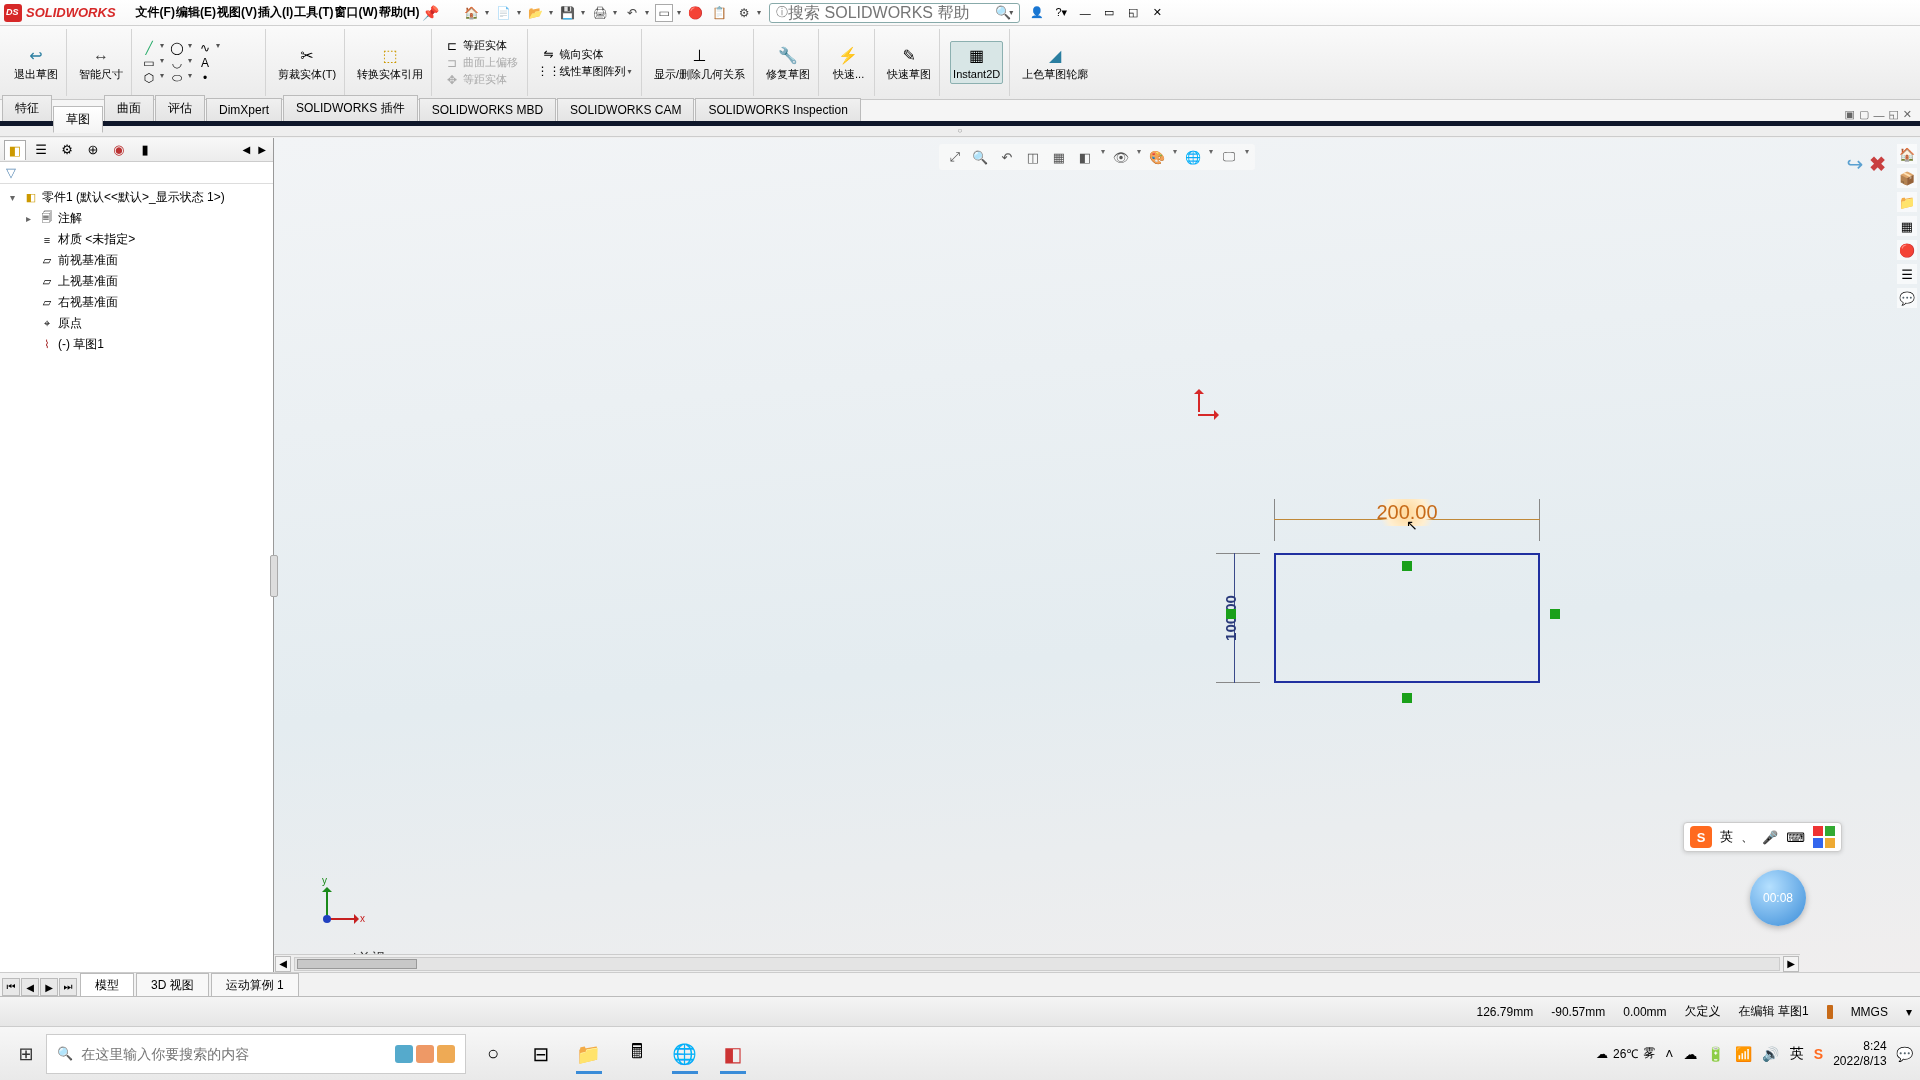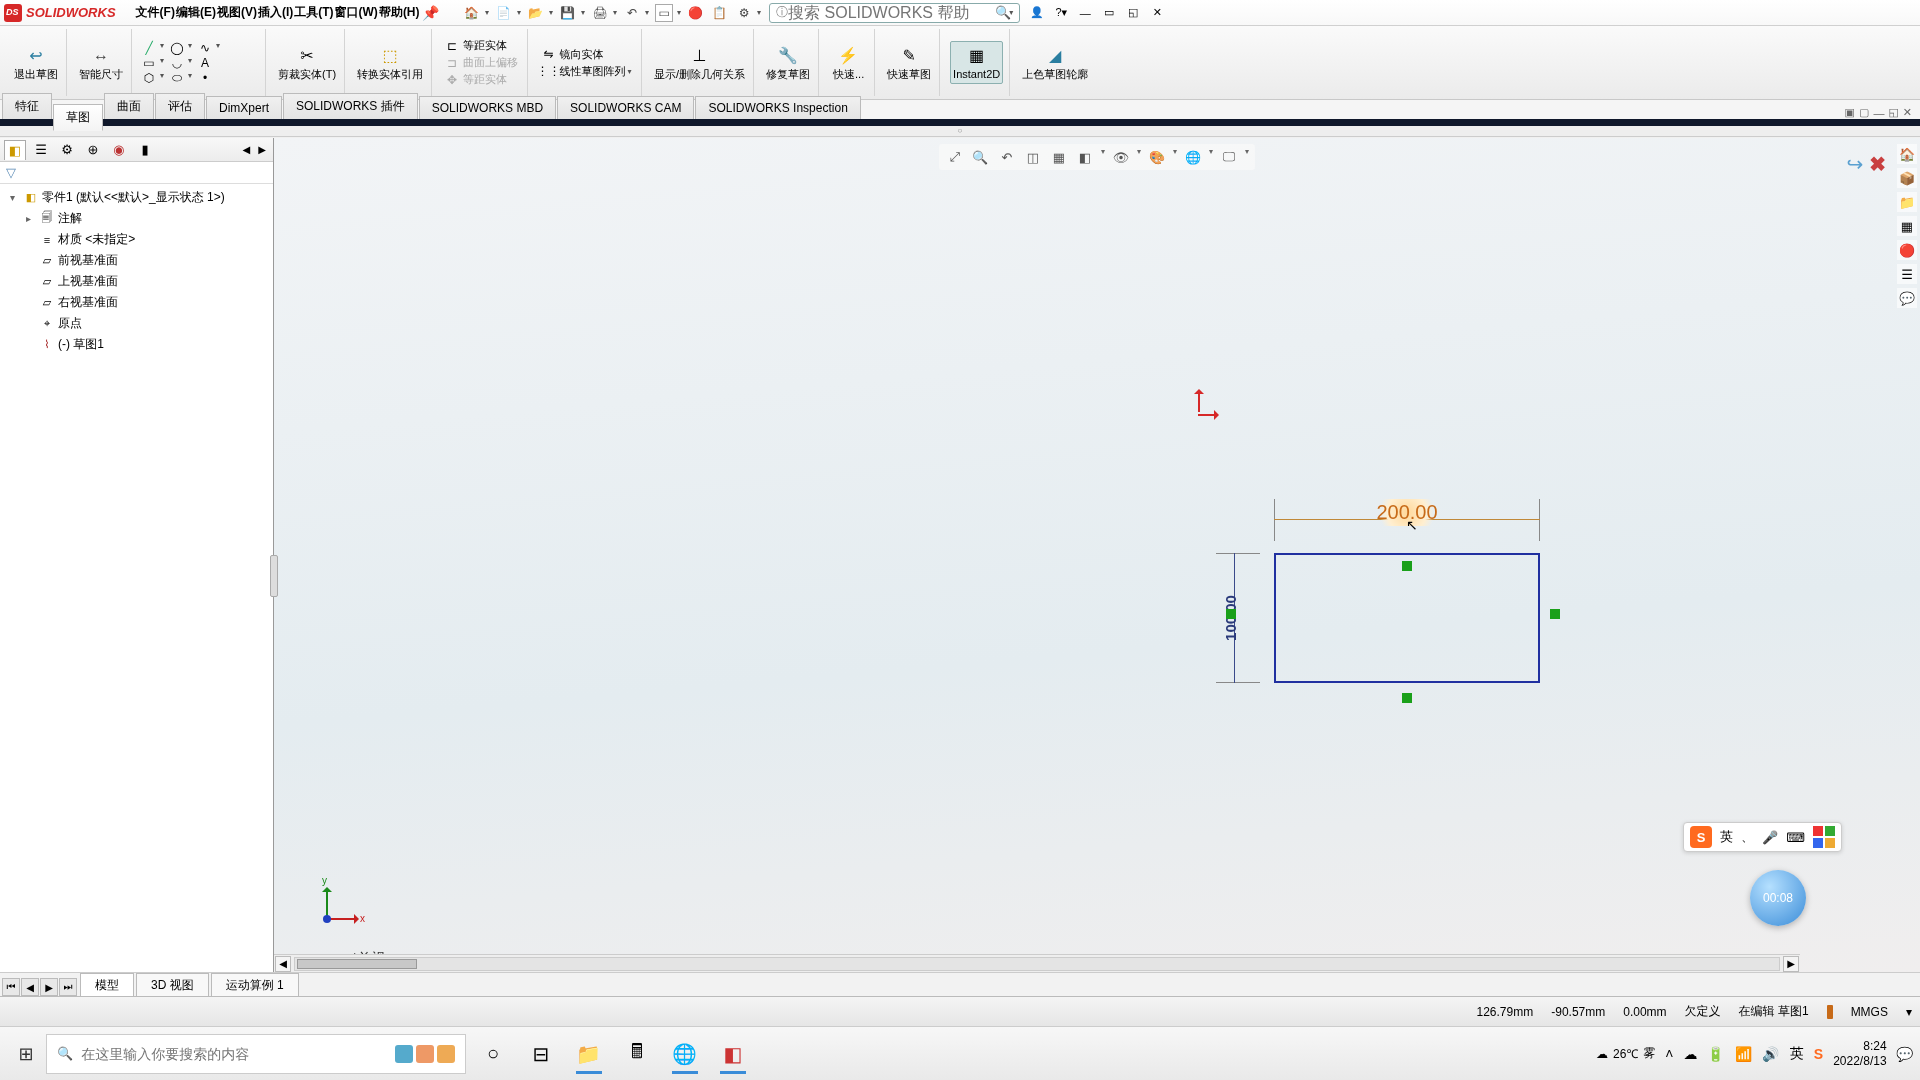--- a/index.html
+++ b/index.html
@@ -32,21 +32,21 @@
 .rbtn { display: flex; flex-direction: column; align-items: center; gap: 2px; cursor: pointer; padding: 2px; }
 .rbtn.small { flex-direction: row; gap: 4px; padding: 1px 3px; }
 .rbtn.active { background: #d8e6e6; border: 1px solid #8cb0b0; border-radius: 2px; }
 .ricon { width: 22px; height: 22px; display: flex; align-items: center; justify-content: center; font-size: 16px; }
 .ricon-sm { width: 14px; height: 14px; display: flex; align-items: center; justify-content: center; font-size: 12px; }
 .rbtn span.lbl { text-align: center; line-height: 1.1; }
 .rcol { display: flex; flex-direction: column; gap: 1px; }
 .dim { color: #aaa; }
 
 
-.cmdtabs { height: 26px; background: #f5f5f5; border-bottom: 7px solid #0f172a; display: flex; align-items: flex-end; font-size: 12px; padding-left: 2px; }
+.cmdtabs { height: 26px; background: #f5f5f5; border-bottom: 5px solid #0f172a; display: flex; align-items: flex-end; font-size: 12px; padding-left: 2px; }
 .ctab { padding: 4px 12px; border: 1px solid #bbb; border-bottom: none; background: linear-gradient(#f0f0f0,#e4e4e4); margin-right: 1px; cursor: pointer; }
 .ctab.active { background: linear-gradient(#fff,#f4f4f4); border-bottom: 1px solid #f4f4f4; position: relative; top: 12px; }
 .cmdtabs-right { margin-left: auto; display: flex; gap: 4px; padding-right: 8px; align-items: center; font-size: 11px; color: #666; }
 
 
 .expandbar { height: 11px; background: #eee; border-bottom: 1px solid #ccc; text-align: center; font-size: 8px; color: #888; }
 
 
 .main { position: absolute; top: 138px; left: 0; right: 0; bottom: 54px; display: flex; }
 

